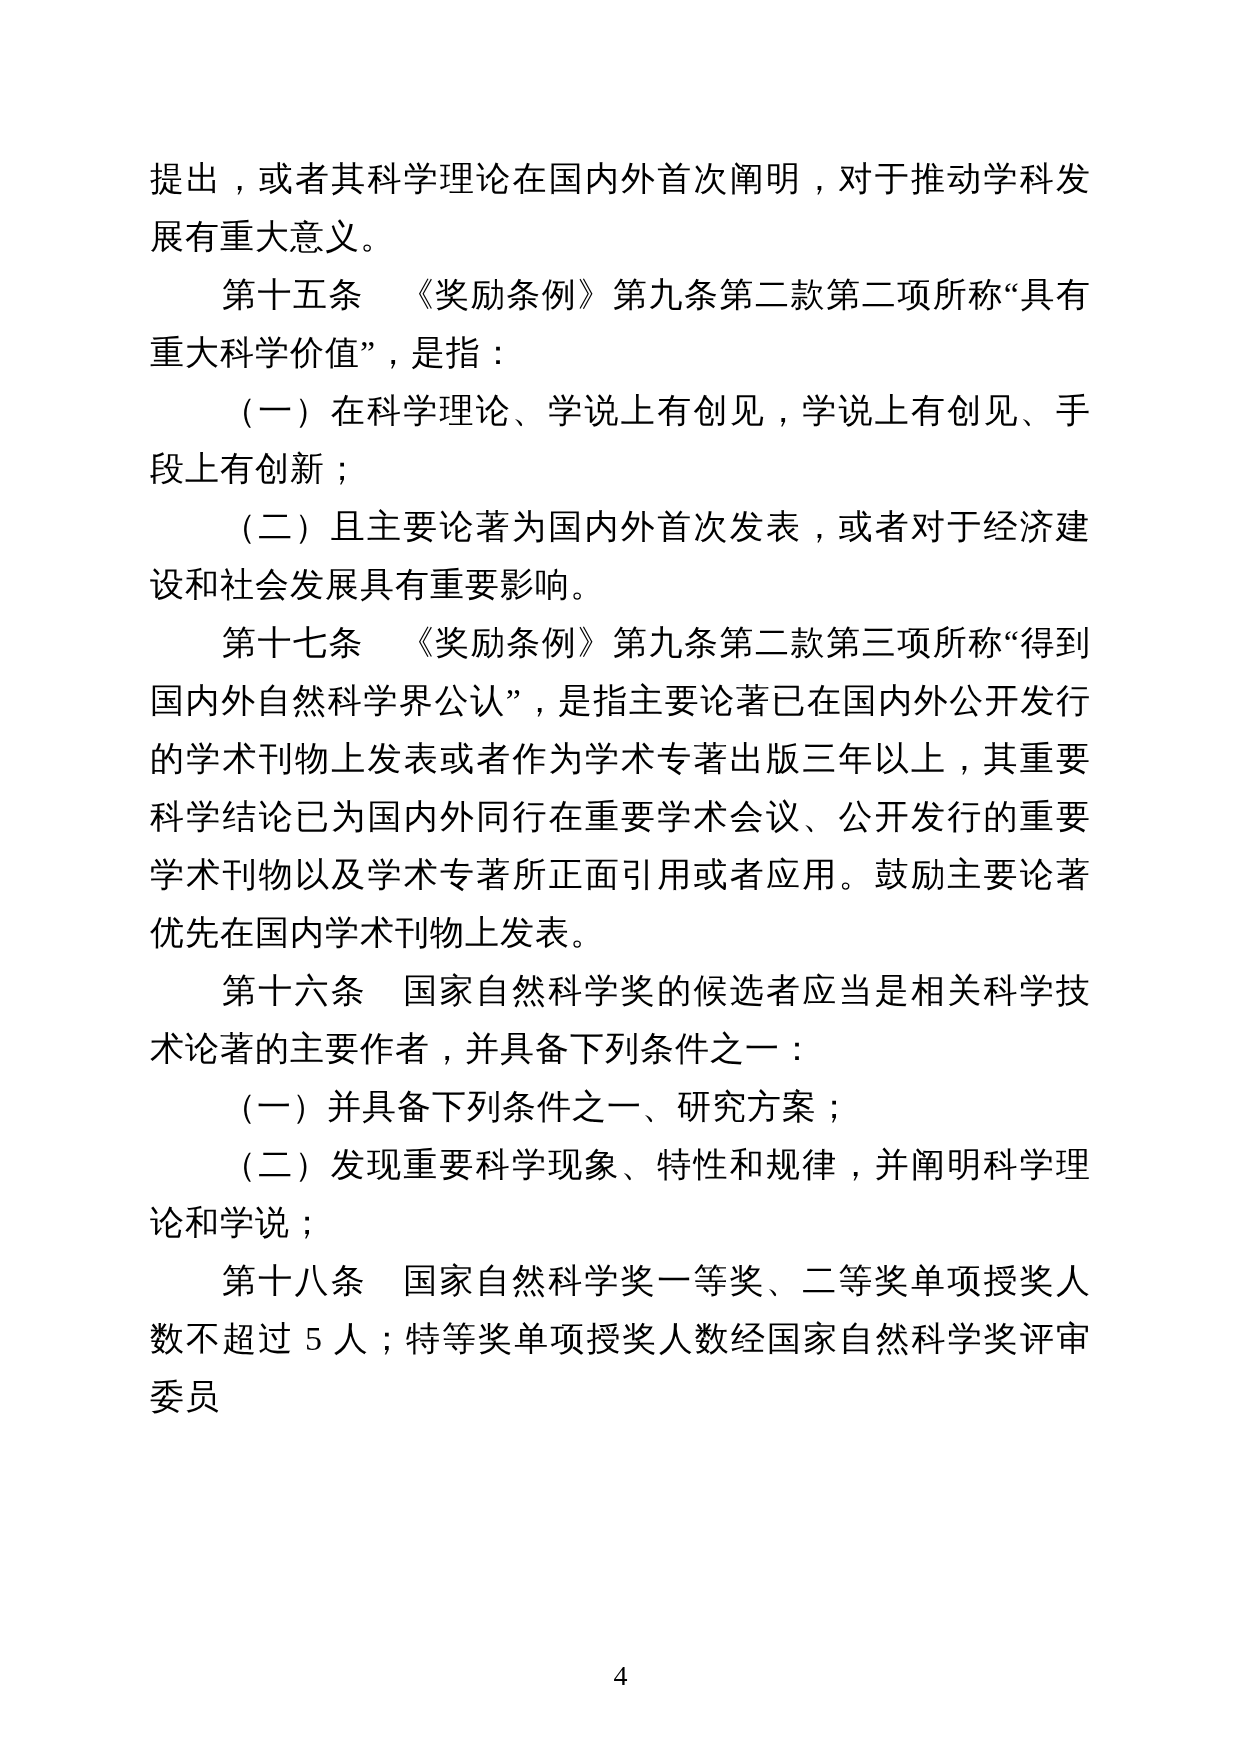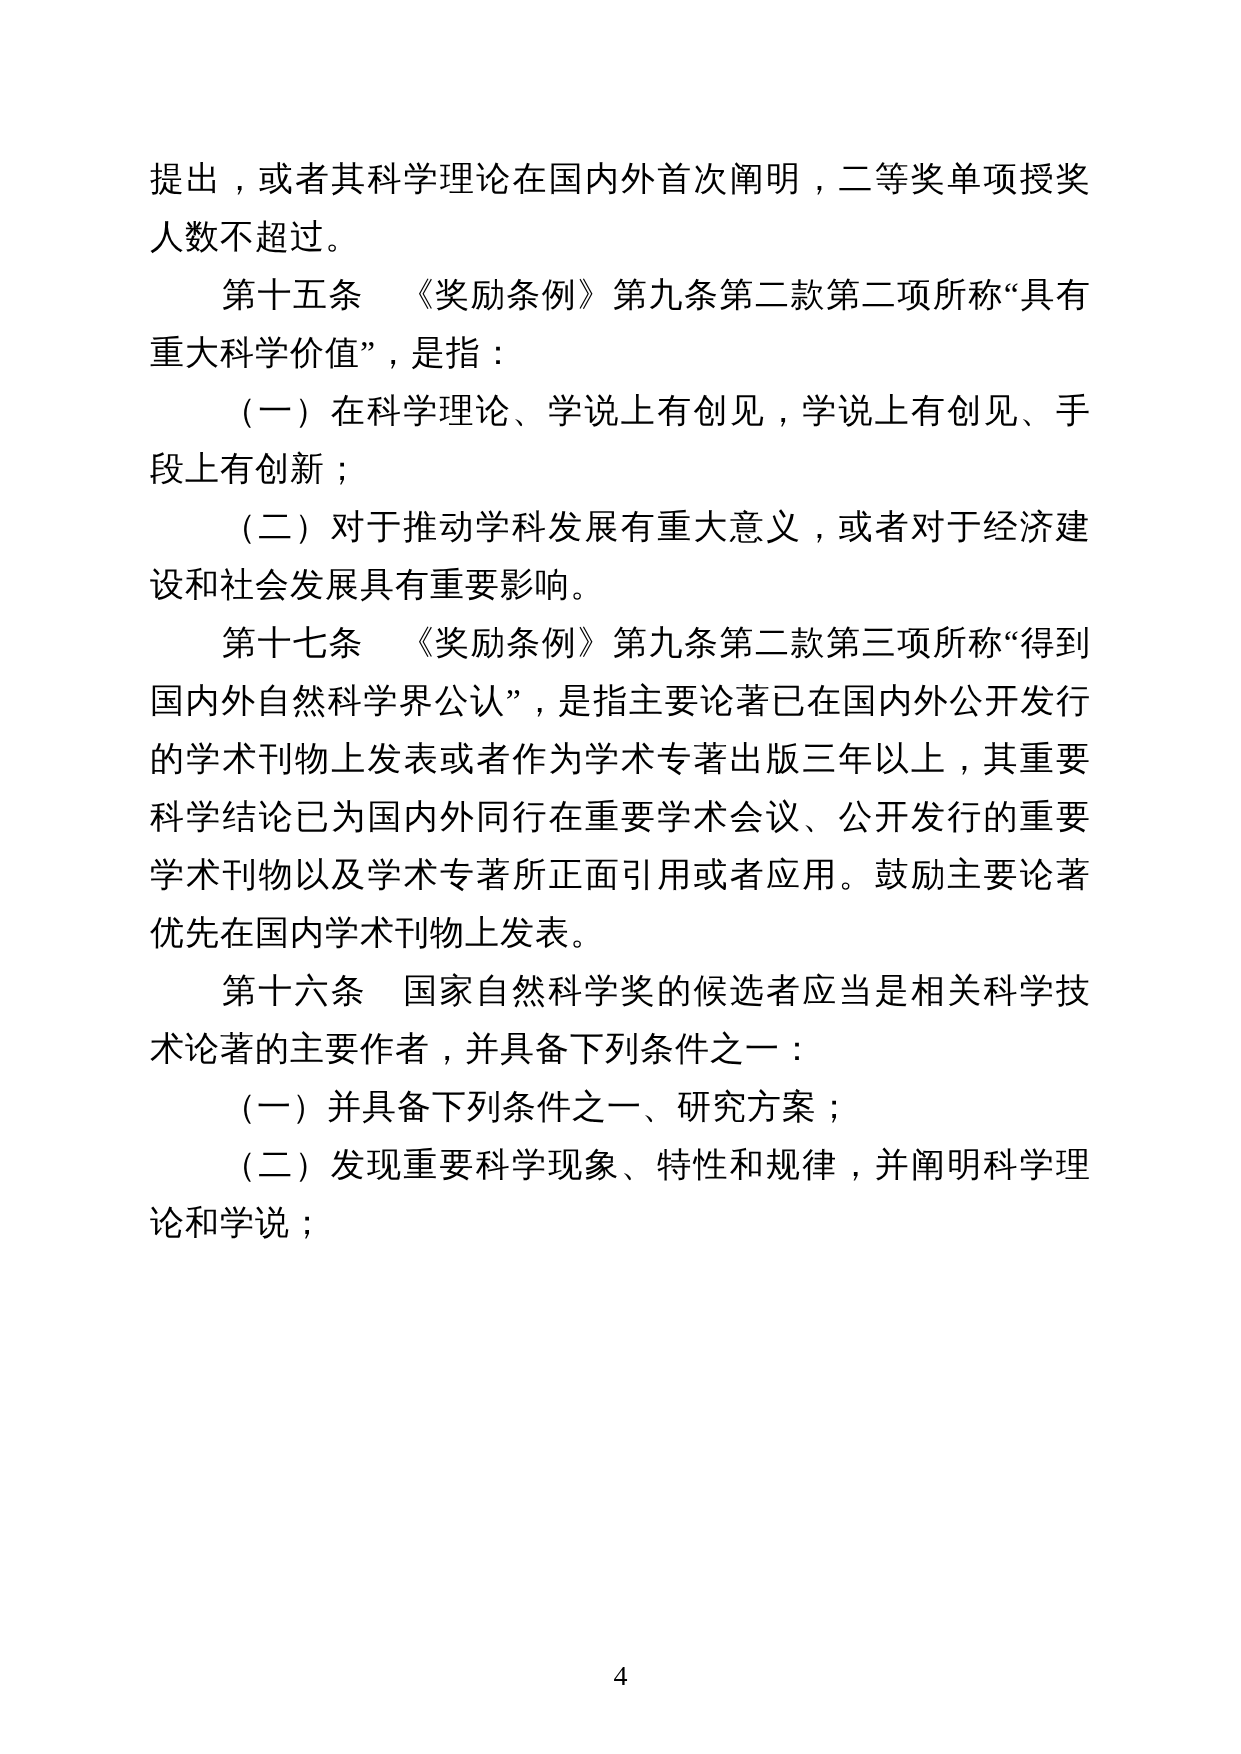--- a/index.html
+++ b/index.html
@@ -47,34 +47,35 @@
     font-size: 28px;
     line-height: 32px;
   }
 </style>
 </head>
 <body>
 
 <div class="page">
   <div class="doc-text">
 
-    <p class="flush"><span class="article-no"></span><span>提出，或者其科学理论在国内外首次阐明，二等奖单项授奖人数不超过。</span></p>
+    <p class="flush"><span class="article-no"></span><span>提出，或者其科学理论在国内外首次阐明，对于推动学科发展有重大意义。</span></p>
 
     <p><span class="article-no">第十五条</span><span>　《奖励条例》第九条第二款第二项所称“具有重大科学价值”，是指：</span></p>
 
     <p><span class="article-no"></span><span>（一）在科学理论、学说上有创见，学说上有创见、手段上有创新；</span></p>
 
-    <p><span class="article-no"></span><span>（二）对于推动学科发展有重大意义，或者对于经济建设和社会发展具有重要影响。</span></p>
+    <p><span class="article-no"></span><span>（二）且主要论著为国内外首次发表，或者对于经济建设和社会发展具有重要影响。</span></p>
 
     <p><span class="article-no">第十七条</span><span>　《奖励条例》第九条第二款第三项所称“得到国内外自然科学界公认”，是指主要论著已在国内外公开发行的学术刊物上发表或者作为学术专著出版三年以上，其重要科学结论已为国内外同行在重要学术会议、公开发行的重要学术刊物以及学术专著所正面引用或者应用。鼓励主要论著优先在国内学术刊物上发表。</span></p>
 
     <p><span class="article-no">第十六条</span><span>　国家自然科学奖的候选者应当是相关科学技术论著的主要作者，并具备下列条件之一：</span></p>
 
     <p><span class="article-no"></span><span>（一）并具备下列条件之一、研究方案；</span></p>
 
     <p><span class="article-no"></span><span>（二）发现重要科学现象、特性和规律，并阐明科学理论和学说；</span></p>
 
 
+    <p><span class="article-no">第十八条</span><span>　国家自然科学奖一等奖、二等奖单项授奖人数不超过 5 人；特等奖单项授奖人数经国家自然科学奖评审委员</span></p>
 
   </div>
 
   <div class="footer">4</div>
 </div>
 
 </body></html>

